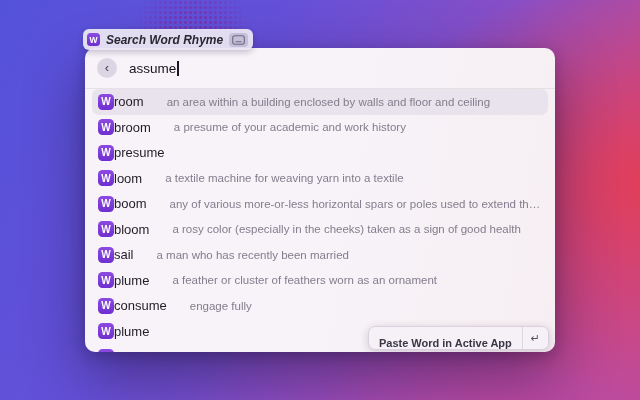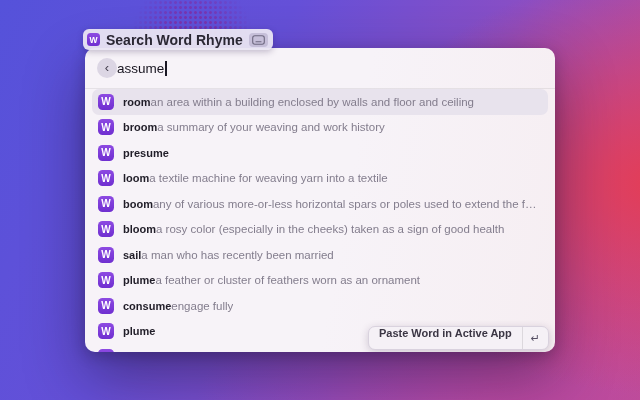--- a/index.html
+++ b/index.html
@@ -28,57 +28,57 @@
     display:flex; align-items:center; gap:6px; padding:0 5px 0 4px;
     background:rgba(233,229,242,0.95); border-radius:6px;
     box-shadow:0 2px 6px rgba(40,20,70,0.25);
   }
   .wbadge {
     width:13px; height:13px; border-radius:3.5px; flex:0 0 auto;
     background:linear-gradient(180deg,#8d4ae2,#6f2fd0);
     color:#fff; font-size:8.5px; font-weight:bold;
     display:flex; align-items:center; justify-content:center;
   }
-  .chip-label { font-size:14px; font-weight:bold; color:#2a2733; white-space:nowrap; }
+  .chip-label { font-size:12px; font-weight:bold; color:#2a2733; white-space:nowrap;font-style:italic; }
   .chip-key {
     width:19px; height:14px; border-radius:4px; background:rgba(125,115,155,0.28);
     display:flex; align-items:center; justify-content:center;
   }
 
   
   .panel {
     position:absolute; left:85px; top:48px; width:470px; height:304px; z-index:2;
     background:linear-gradient(100deg,#f7f3f8 55%, #f6eef2 100%);
     border-radius:10px; overflow:hidden;
     box-shadow:0 24px 60px rgba(25,10,45,0.45), 0 4px 14px rgba(25,10,45,0.25);
   }
   .searchbar { height:40px; display:flex; align-items:center; padding:0 12px; }
   .back-btn {
     width:20px; height:20px; border-radius:50%; background:#dcd6e4; border:none;
     display:flex; align-items:center; justify-content:center; cursor:pointer;
     color:#45404f; font-size:13px; line-height:1; padding-bottom:1px; flex:0 0 auto;
   }
-  .search-text { font-size:13.5px; color:#17141f; white-space:pre; }
+  .search-text { margin-left:12px; font-size:13.5px; color:#17141f; white-space:pre; }
   .caret { display:inline-block; width:1.5px; height:15px; background:#1a1724; margin-left:1px; vertical-align:-3px; }
   .divider { height:1px; background:rgba(0,0,0,0.07); }
 
   .list { padding-top:0; }
   .row {
     height:25.5px; margin:0 7px; padding:0 6px; border-radius:7px;
     display:flex; align-items:center; cursor:pointer;
   }
   .row.selected { background:#e8e3ed; }
   .row .wbadge { width:16px; height:16px; border-radius:4.5px; font-size:10px; }
-  .row .word { margin-left:9px; font-size:11px; font-weight:bold; color:#201d28; white-space:nowrap; flex:0 0 auto; }
-  .row .def { margin-left:0; font-size:11.5px; color:#837d8d; white-space:nowrap; overflow:hidden; text-overflow:ellipsis; min-width:0; flex:0 1 auto; }
+  .row .word { font-size:13px; font-weight:normal; color:#201d28; white-space:nowrap; flex:0 0 auto; }
+  .row .def { margin-left:23px; font-size:11.5px; color:#837d8d; white-space:nowrap; overflow:hidden; text-overflow:ellipsis; min-width:0; flex:0 1 auto; }
 
   
   .action-btn {
     position:absolute; right:6px; bottom:2px; height:24px; z-index:4;
-    display:flex; align-items:flex-start; cursor:pointer;
+    display:flex; align-items:flex-end; cursor:pointer;
     background:#f5f1f6; border:1px solid #d9d2de; border-radius:7px;
     box-shadow:0 2px 8px rgba(50,30,70,0.2);
   }
   .action-label { padding:0 10px; font-size:11px; font-weight:bold; color:#3b3644; white-space:nowrap; }
   .action-key {
     border-left:1px solid rgba(0,0,0,0.1); height:100%; padding:0 8px;
     display:flex; align-items:center; justify-content:center;
     font-size:11px; color:#565064;
   }
 </style>
@@ -109,21 +109,21 @@
   <div class="divider"></div>
   <div class="list">
       <div class="row selected">
         <span class="wbadge">W</span>
         <span class="word">room</span>
         <span class="def">an area within a building enclosed by walls and floor and ceiling</span>
       </div>
       <div class="row">
         <span class="wbadge">W</span>
         <span class="word">broom</span>
-        <span class="def">a summary of your weaving and work history</span>
+        <span class="def">a presume of your academic and work history</span>
       </div>
       <div class="row">
         <span class="wbadge">W</span>
         <span class="word">presume</span>
       </div>
       <div class="row">
         <span class="wbadge">W</span>
         <span class="word">loom</span>
         <span class="def">a textile machine for weaving yarn into a textile</span>
       </div>

